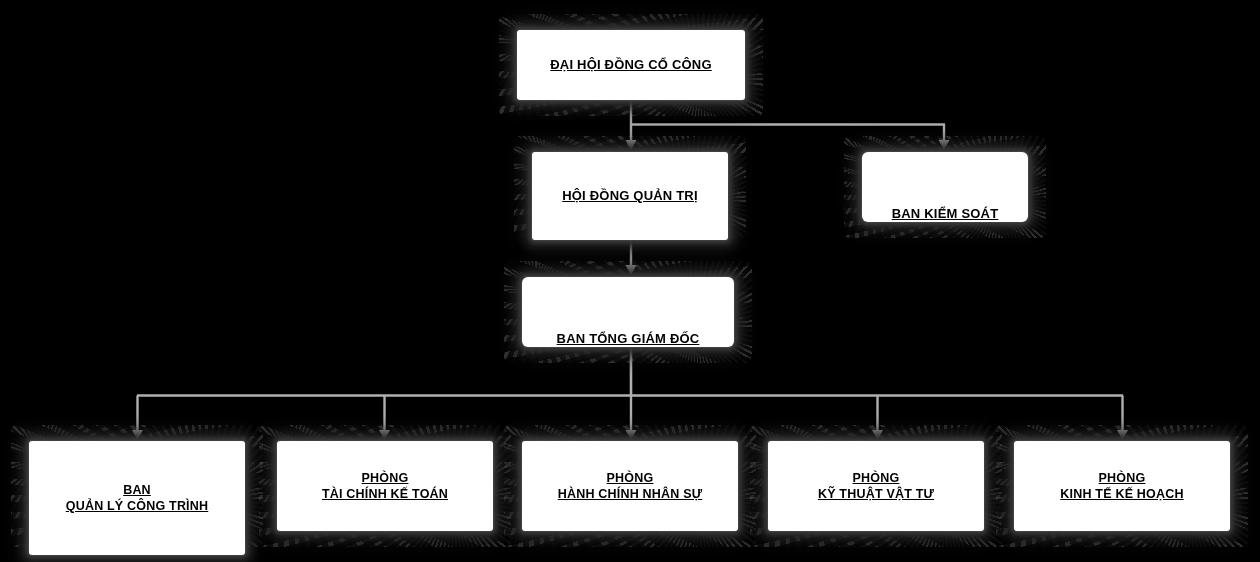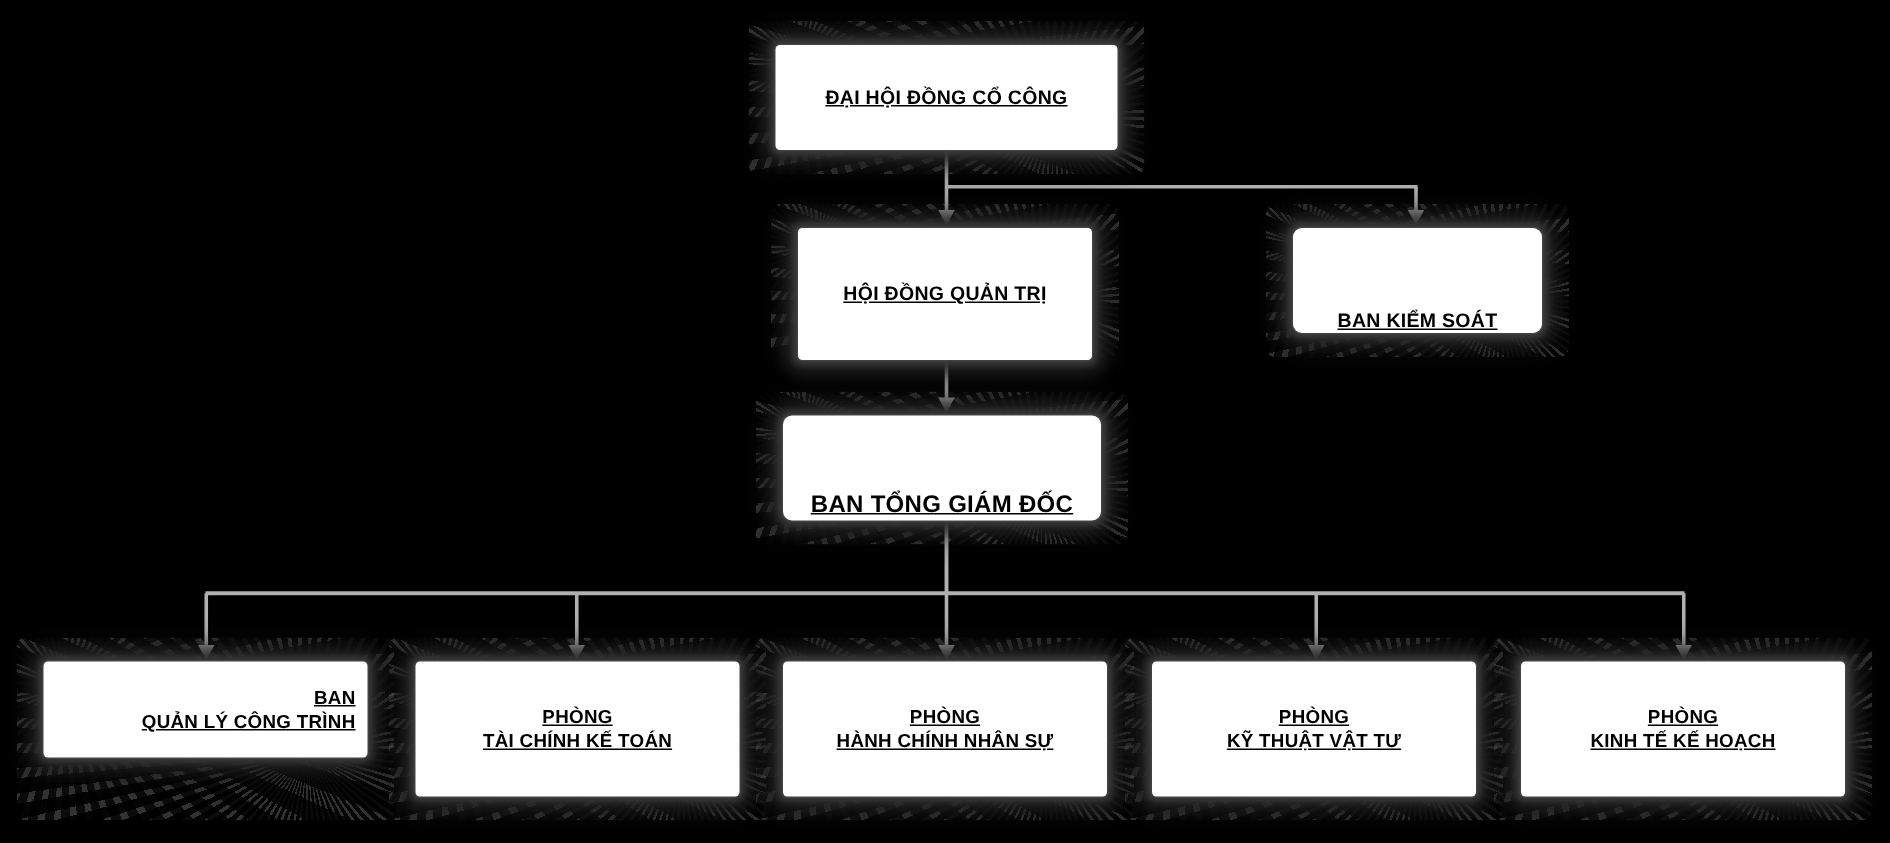--- a/index.html
+++ b/index.html
@@ -76,21 +76,21 @@
       repeating-conic-gradient(from 0deg at 13% 27%, #2a2a2a 0deg 3deg, #050505 3deg 7deg),
       repeating-conic-gradient(from 40deg at 77% 63%, #333333 0deg 2deg, #0a0a0a 2deg 5deg);
     background-blend-mode: screen;
     mix-blend-mode: screen;
     filter: contrast(160%);
   }
 
   
   .tier1 { font-size: 13px; }
   .tier2 { font-size: 13px; }
-  .tier3 { font-size: 16px; }
+  .tier3 { font-size: 13px; }
   .tier4 { font-size: 12.5px; }
 </style>
 </head>
 <body>
 
 <div id="chart-canvas">
     <div class="halo" style="left: 996px; top: 425px; width: 252px; height: 122px;"></div>
     <div class="halo" style="left: 750px; top: 425px; width: 252px; height: 122px;"></div>
     <div class="halo" style="left: 504px; top: 425px; width: 252px; height: 122px;"></div>
     <div class="halo" style="left: 259px; top: 425px; width: 252px; height: 122px;"></div>
@@ -160,21 +160,21 @@
   </div>
 
   <div class="node tier2 rounded" style="left: 862px; top: 152px; width: 166px; height: 70px;">
     <span class="label">BAN KIỂM SOÁT</span>
   </div>
 
   <div class="node tier3 rounded" style="left: 522px; top: 277px; width: 212px; height: 70px;">
     <span class="label">BAN TỔNG GIÁM ĐỐC</span>
   </div>
 
-  <div class="node tier4" style="left: 29px; top: 441px; width: 216px; height: 64px; text-align: right;">
+  <div class="node tier4" style="left: 29px; top: 441px; width: 216px; height: 114px;">
     <span class="label">BAN
 QUẢN LÝ CÔNG TRÌNH</span>
   </div>
 
   <div class="node tier4" style="left: 277px; top: 441px; width: 216px; height: 90px;">
     <span class="label">PHÒNG
 TÀI CHÍNH KẾ TOÁN</span>
   </div>
 
   <div class="node tier4" style="left: 522px; top: 441px; width: 216px; height: 90px;">

